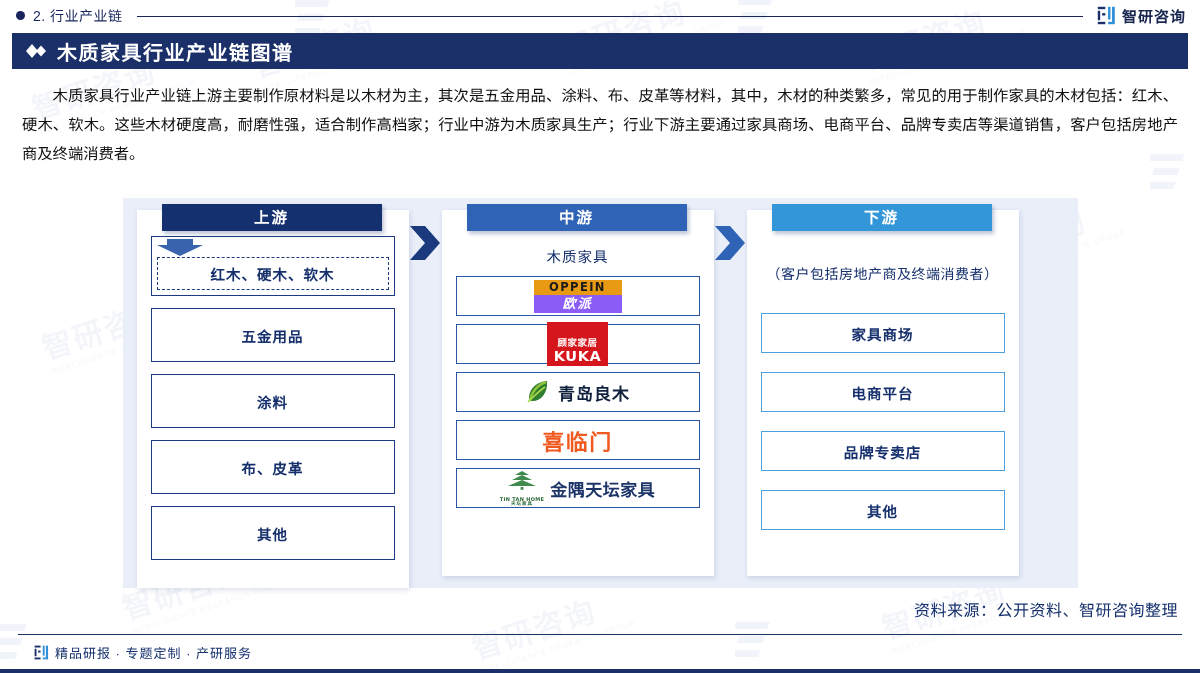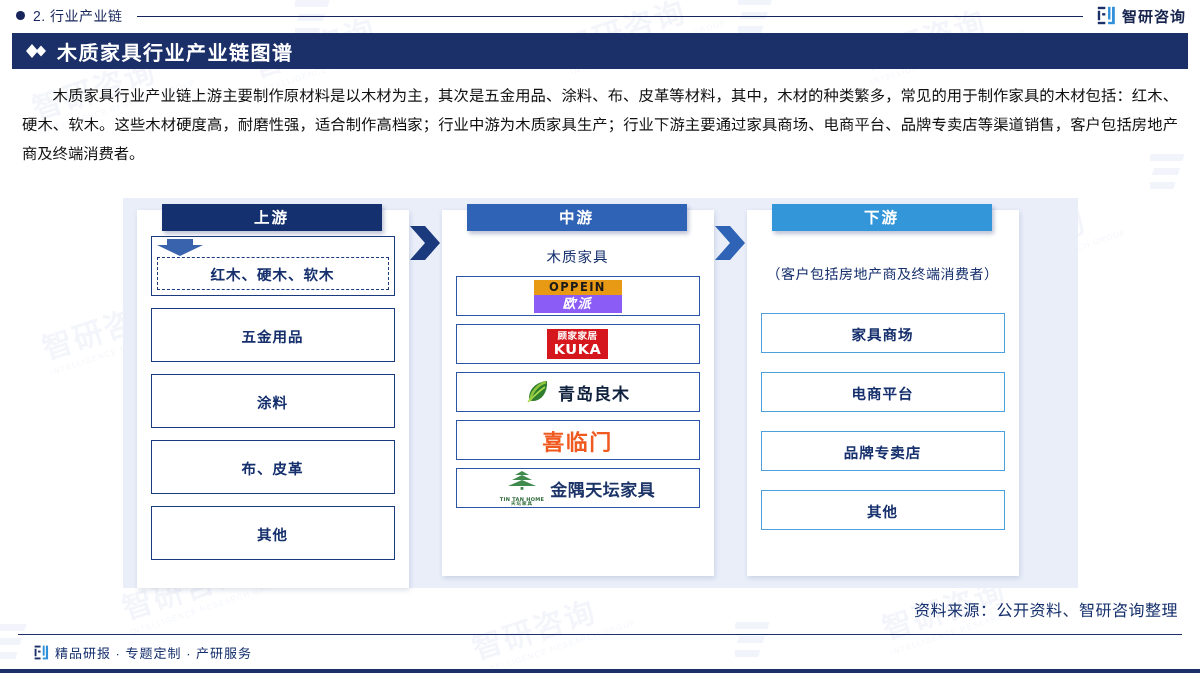--- a/index.html
+++ b/index.html
@@ -288,21 +288,21 @@
     font-size: 13px;
     font-weight: bold;
     text-align: center;
     padding: 2px 0 3px 0;
     letter-spacing: 2px;
     font-style: italic;
   }
 
   .logo-kuka {
     background: #d5161c;
-    padding: 2px 7px 3px 7px;
+    padding: 16px 7px 3px 7px;
     text-align: center;
     line-height: 1;
   }
   .logo-kuka .cn {
     color: #ffffff;
     font-size: 9.5px;
     letter-spacing: 0.5px;
     display: block;
     font-weight: bold;
   }

